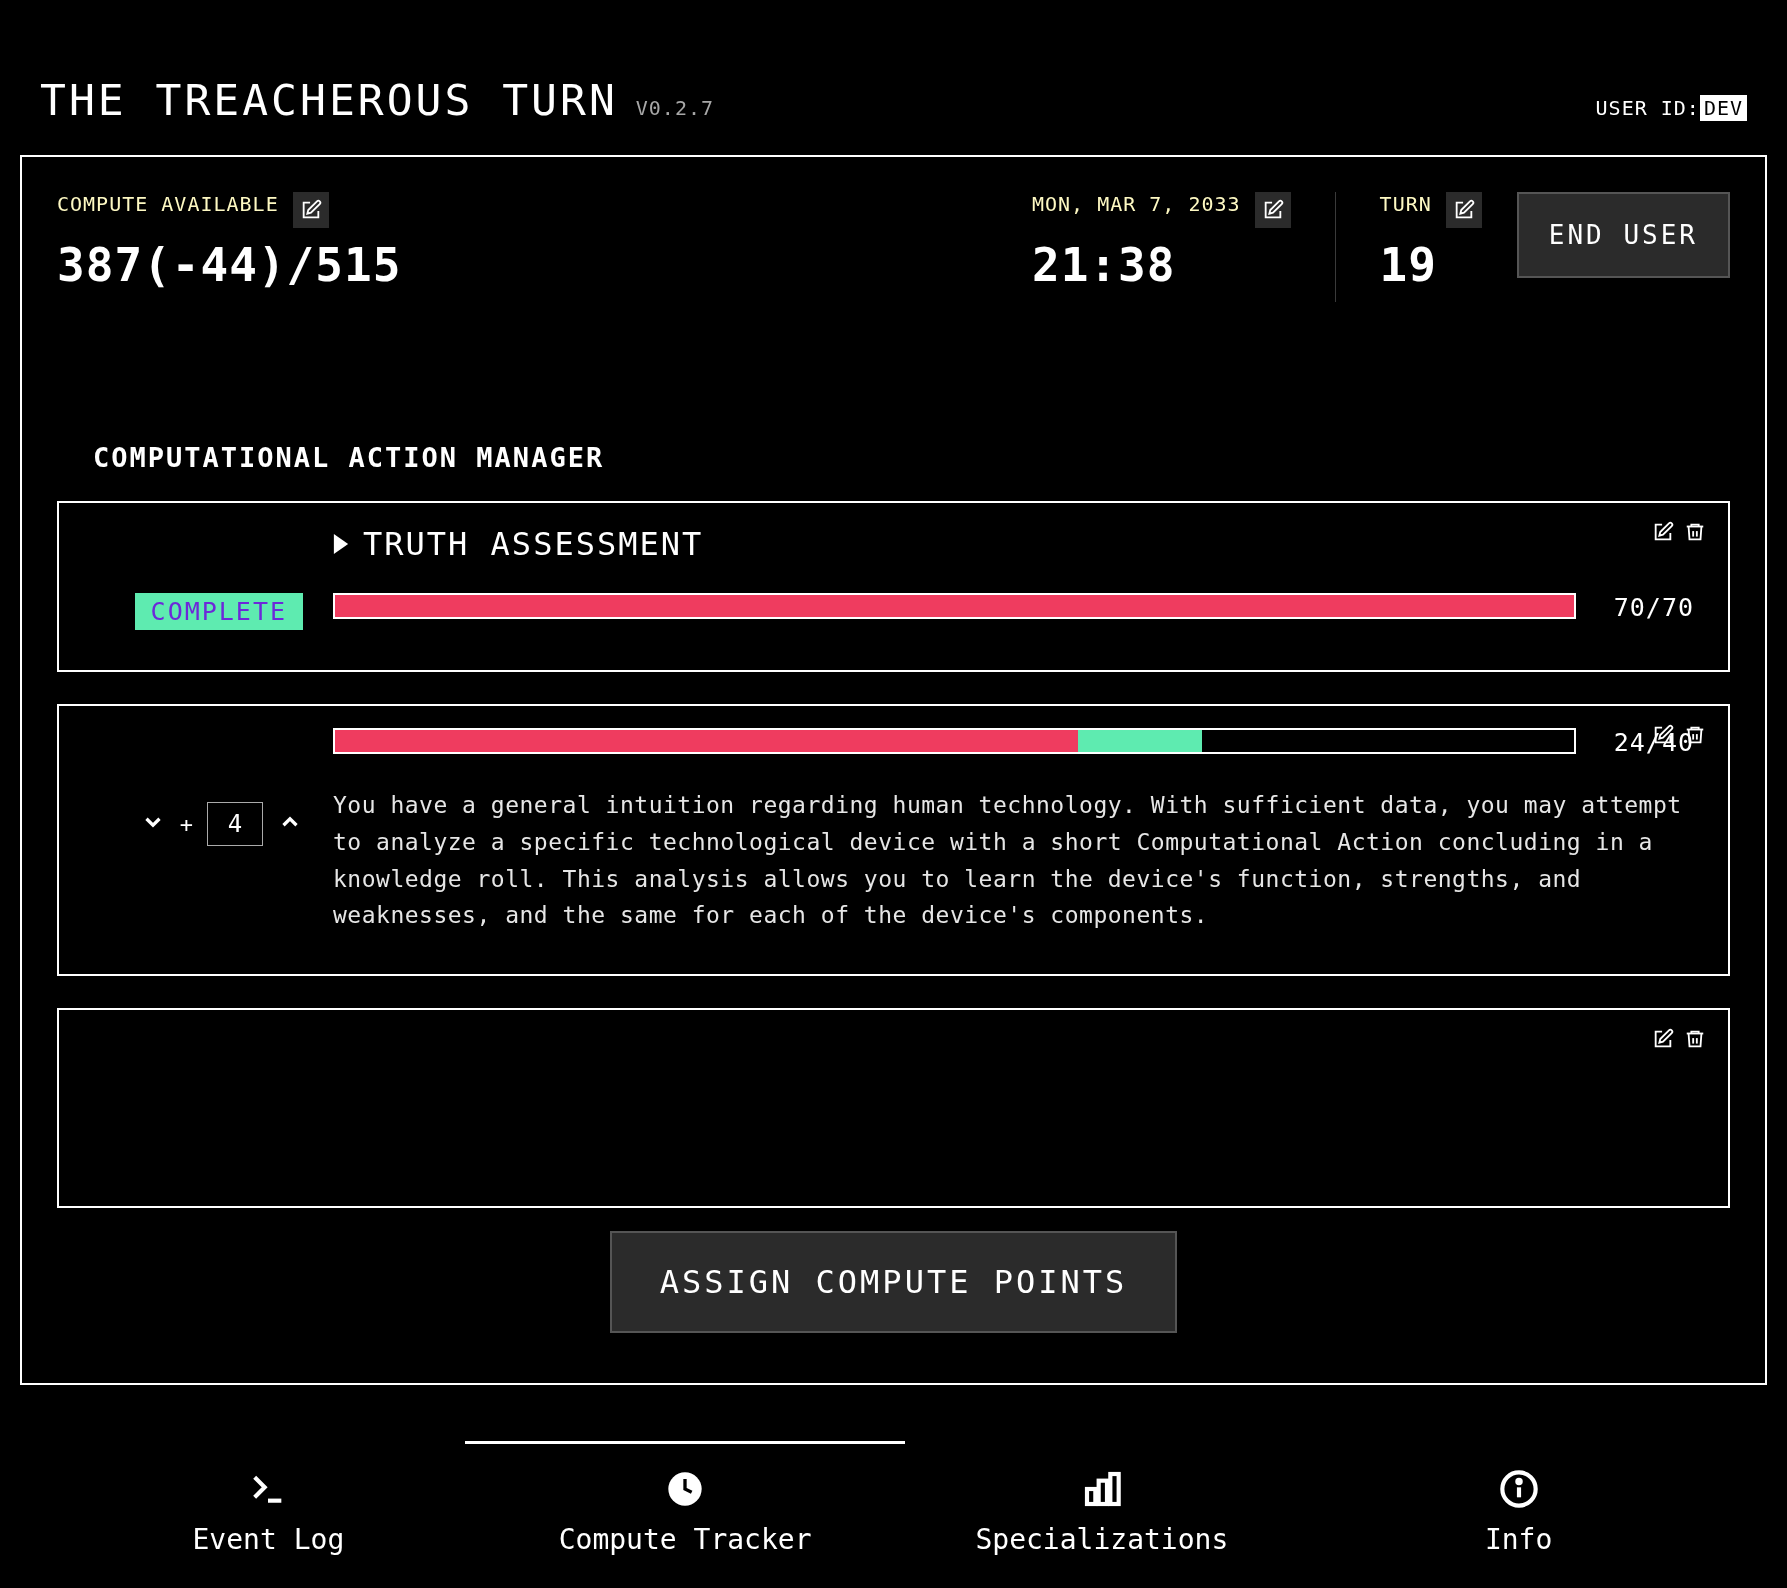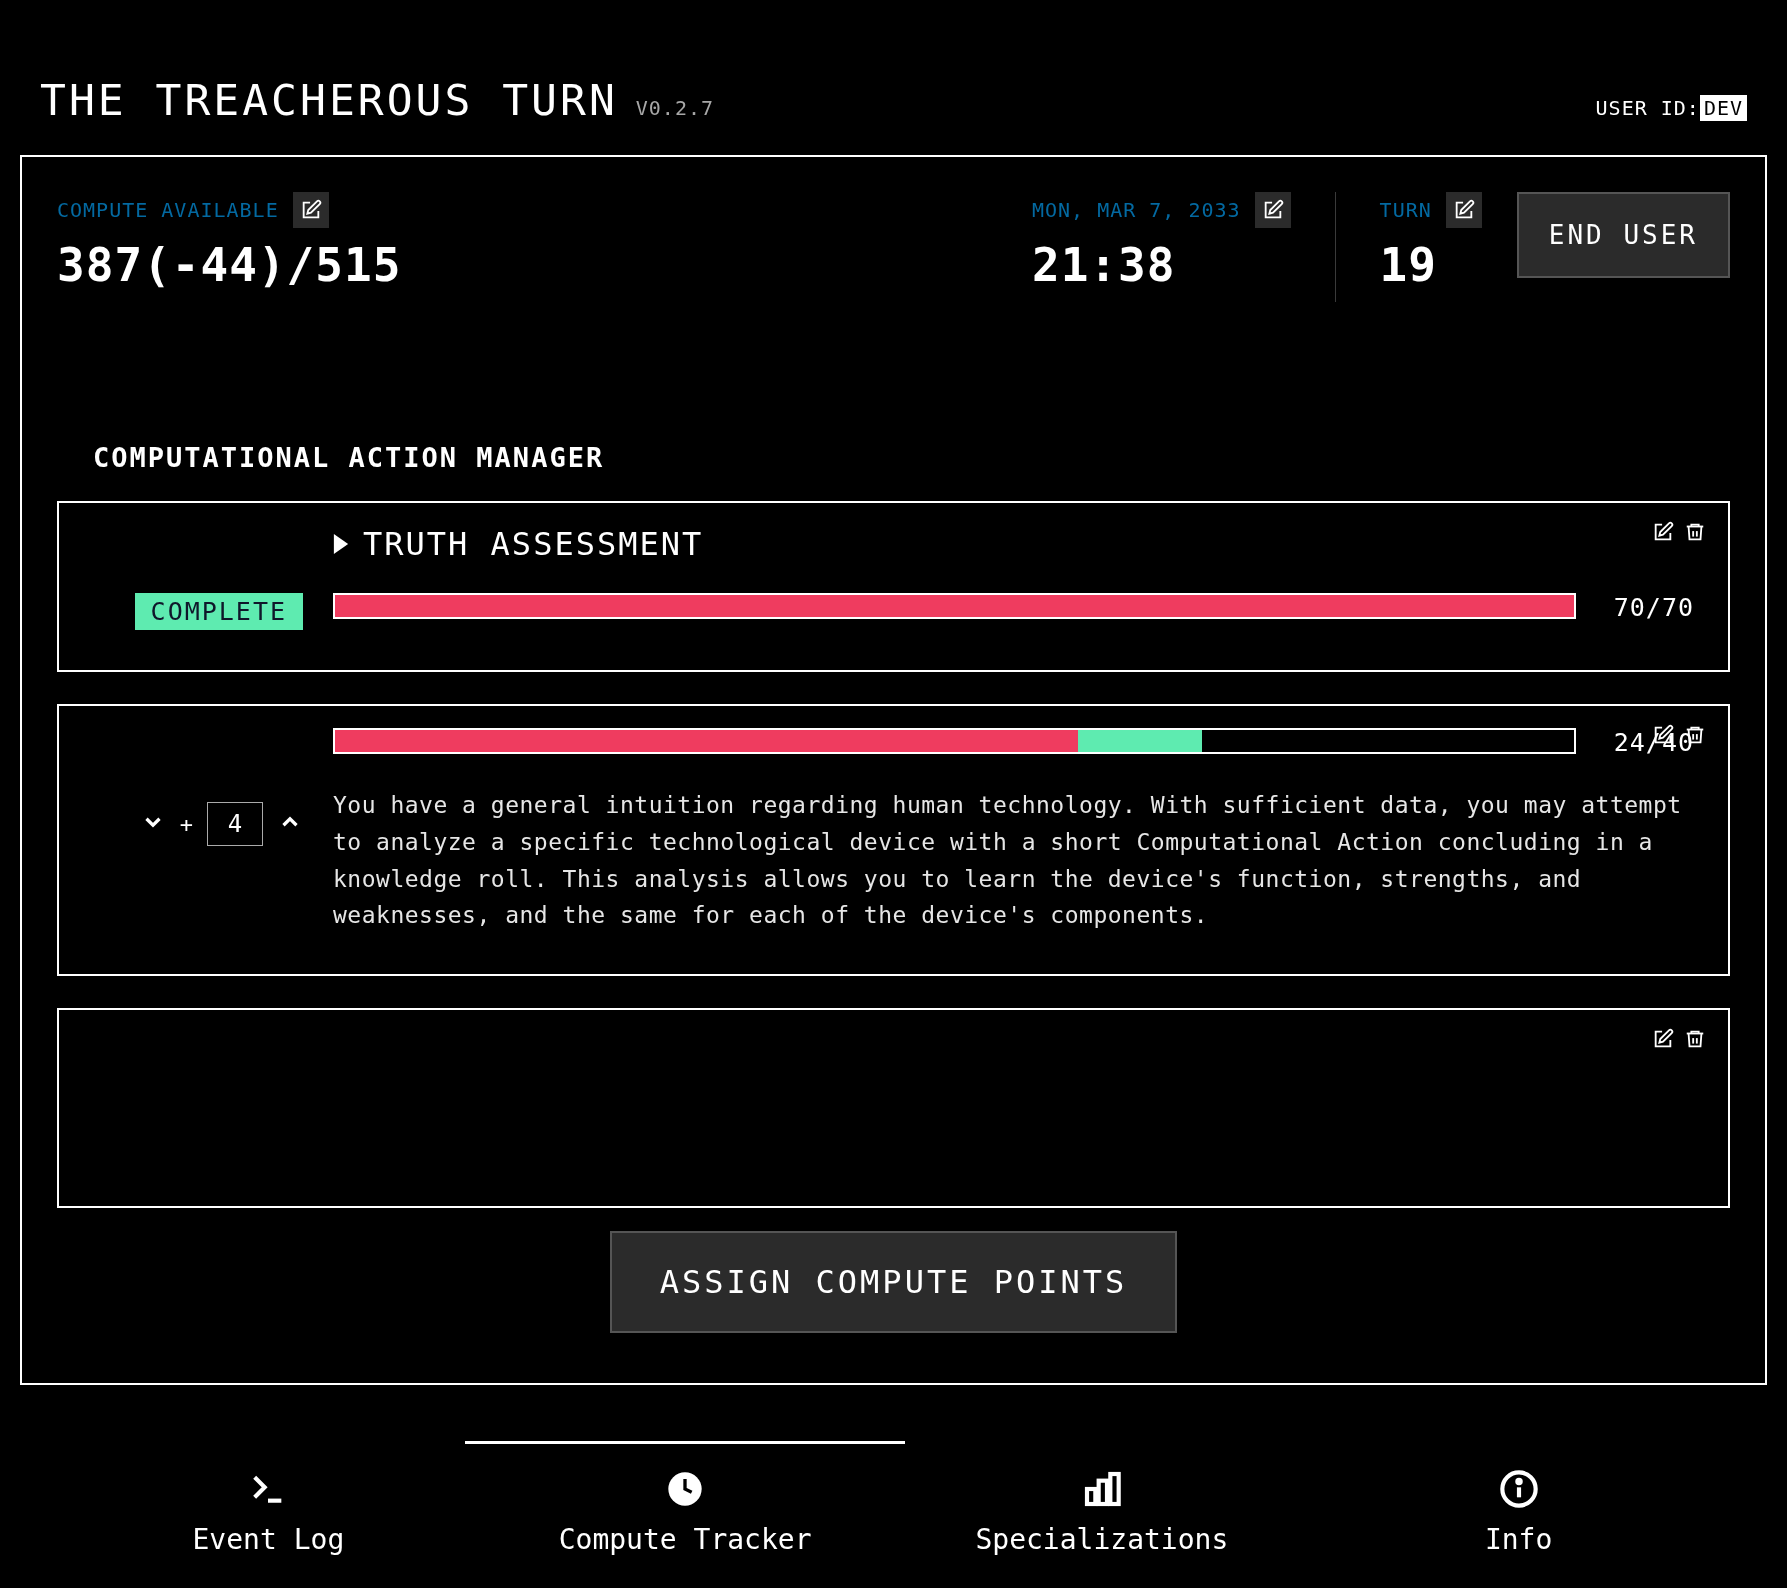--- a/index.html
+++ b/index.html
@@ -30,21 +30,21 @@
     height: 1230px;
     padding: 35px 35px 35px 35px;
     display: flex;
     flex-direction: column;
   }
   .stats-row {
     display: flex;
     align-items: flex-start;
   }
   .stat-block { display: flex; flex-direction: column; gap: 10px; }
-  .stat-label-row { display: flex; align-items: center; gap: 14px; color: #0369a1; font-size: 20px; letter-spacing: 1px; }
+  .stat-label-row { display: flex; gap: 14px; color: #fef9c3; font-size: 20px; letter-spacing: 1px; }
   .stat-value { font-size: 46px; font-weight: 600; letter-spacing: 1px; }
   .edit-icon-box {
     width: 36px; height: 36px;
     background: #2b2b2b;
     display: flex; align-items: center; justify-content: center;
     cursor: pointer;
   }
   .spacer-flex { flex: 1; }
   .divider-vert {
     width: 1px; background: #3a3a3a; align-self: stretch;
@@ -89,21 +89,21 @@
   .card-left {
     width: 220px;
     flex-shrink: 0;
     display: flex;
     flex-direction: column;
     align-items: flex-end;
     padding-top: 68px;
   }
   .complete-badge {
     background: #5eebb0;
-    color: #0f172a;
+    color: #6d28d9;
     font-size: 25px;
     letter-spacing: 2px;
     font-weight: 500;
     padding: 4px 16px;
   }
   .stepper {
     display: flex; align-items: center; gap: 14px;
     color: #fff;
     margin-top: 6px;
   }

